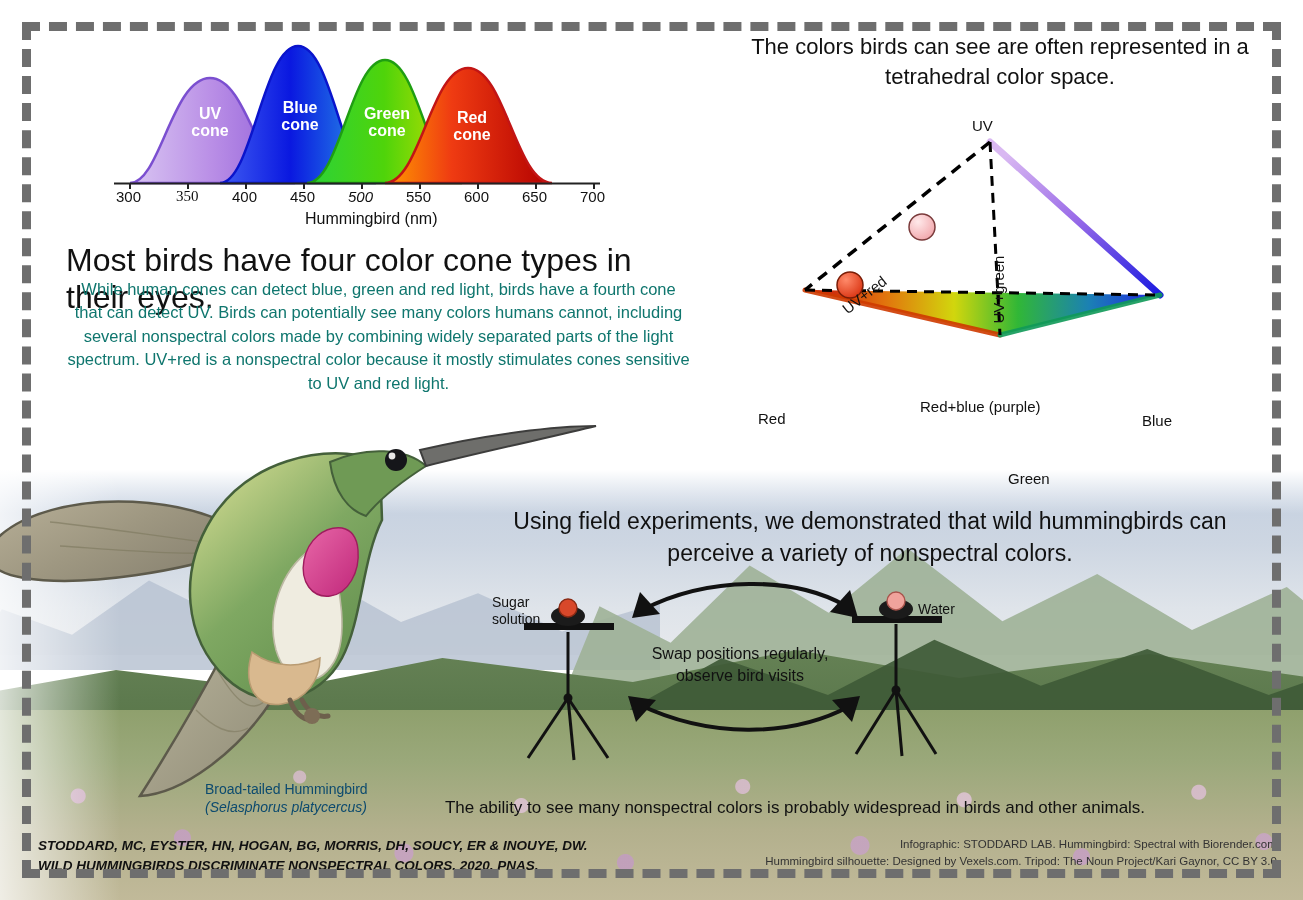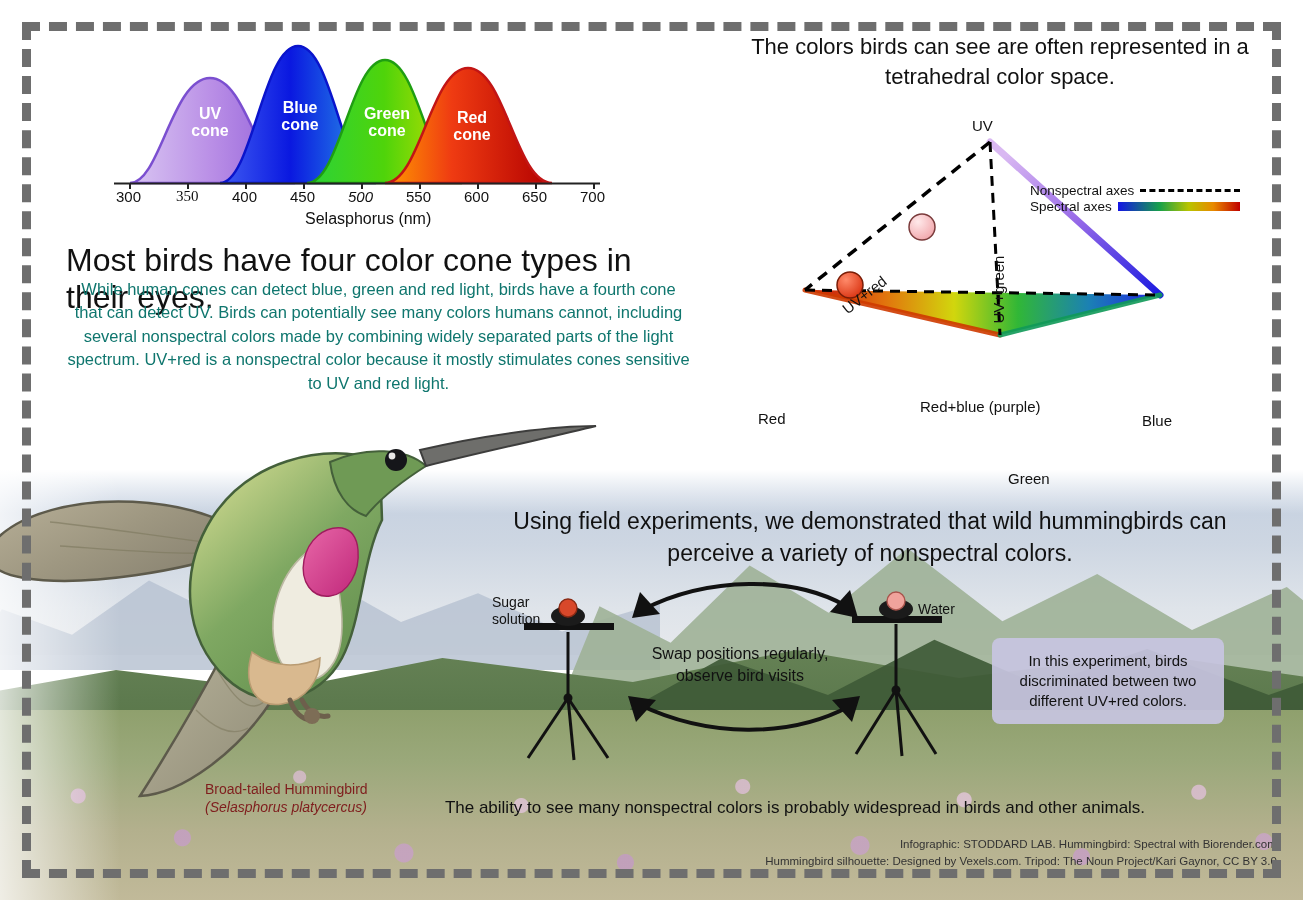--- a/index.html
+++ b/index.html
@@ -129,21 +129,21 @@
   .caption-bottom {
     left: 330px; top: 798px; width: 930px;
     font-size: 17px; color:#111; text-align:center;
   }
   .swap-text {
     left: 600px; top: 643px; width: 280px;
     font-size: 16px; color:#111; text-align:center; line-height:1.35;
   }
   .bird-caption {
     left: 205px; top: 780px; width: 260px;
-    font-size: 14px; color:#7f1d1d; line-height: 1.3;
+    font-size: 14px; color:#0c4a6e; line-height: 1.3;
   }
   .bird-caption i { font-style: italic; }
 
   .callout {
     left: 992px; top: 638px; width: 232px; height: 86px;
     background: rgba(200,196,225,.92);
     border-radius: 8px;
     display:flex; align-items:center; justify-content:center;
     font-size: 15px; color:#111; text-align:center; line-height:1.35;
     padding: 4px 8px; box-sizing: border-box;
@@ -254,21 +254,21 @@
     <div class="axis-label" style="left:16px;  top:150px;">300</div>
     <div class="axis-label" style="left:76px;  top:150px;font-family:Liberation Serif, serif;">350</div>
     <div class="axis-label" style="left:132px; top:150px;">400</div>
     <div class="axis-label" style="left:190px; top:150px;">450</div>
     <div class="axis-label" style="left:248px; top:150px;font-style:italic;">500</div>
     <div class="axis-label" style="left:306px; top:150px;">550</div>
     <div class="axis-label" style="left:364px; top:150px;">600</div>
     <div class="axis-label" style="left:422px; top:150px;text-align:right;">650</div>
     <div class="axis-label" style="left:480px; top:150px;">700</div>
 
-    <div class="axis-label" style="left:205px; top:172px; font-size:16px;">Selasphorus (nm)</div>
+    <div class="axis-label" style="left:205px; top:172px; font-size:16px;">Hummingbird (nm)</div>
 
     <div class="cone-label uv" style="left:78px; top:68px; width:64px;">UV<br>cone</div>
     <div class="cone-label" style="left:168px; top:62px; width:64px;">Blue<br>cone</div>
     <div class="cone-label" style="left:255px; top:68px; width:64px;">Green<br>cone</div>
     <div class="cone-label" style="left:340px; top:72px; width:64px;">Red<br>cone</div>
   </div>
 
   <div class="layer head-1">Most birds have four color cone types in their eyes.</div>
   <div class="layer para-1">While human cones can detect blue, green and red light, birds have a fourth cone that can detect UV. Birds can potentially see many colors humans cannot, including several nonspectral colors made by combining widely separated parts of the light spectrum. UV+red is a nonspectral color because it mostly stimulates cones sensitive to UV and red light.</div>
 
@@ -317,30 +317,20 @@
     <div class="tet-label" style="left:232px; top:-13px;">UV</div>
     <div class="tet-label" style="left:18px; top:280px;">Red</div>
     <div class="tet-label" style="left:402px; top:282px;">Blue</div>
     <div class="tet-label" style="left:268px; top:340px;">Green</div>
 
     <div class="tet-label rot-uvred" style="left:104px; top:172px;">UV+red</div>
     <div class="tet-label rot-uvgreen" style="left:258px; top:185px;">UV+green</div>
     <div class="tet-label" style="left:180px; top:268px;">Red+blue (purple)</div>
   </div>
 
-  <div class="layer legend">
-    <div class="legend-row">
-      <span class="lbl">Nonspectral axes</span>
-      <span class="legend-swatch-dashed"></span>
-    </div>
-    <div class="legend-row">
-      <span class="lbl">Spectral axes</span>
-      <span class="legend-swatch-spectral"></span>
-    </div>
-  </div>
 
   <div class="layer" style="left:-10px; top:400px; width:620px; height:430px; z-index:12;">
     <svg width="620" height="430" viewBox="0 0 620 430">
       <defs>
         <linearGradient id="bodyGrad" x1="0.2" y1="0" x2="0.9" y2="1">
           <stop offset="0%" stop-color="#cfd98f"></stop>
           <stop offset="45%" stop-color="#7fa862"></stop>
           <stop offset="100%" stop-color="#5d8a4a"></stop>
         </linearGradient>
         <linearGradient id="wingGrad" x1="0" y1="0" x2="1" y2="0.6">
@@ -426,24 +416,27 @@
       <polygon points="166,142 186,120 158,116" fill="#111"></polygon>
       <polygon points="382,142 362,120 390,116" fill="#111"></polygon>
     </svg>
   </div>
 
   <div class="layer feeder-label" style="left:492px; top:594px; width:70px; z-index:16;">Sugar<br>solution</div>
   <div class="layer feeder-label" style="left:918px; top:601px; z-index:16;text-align:center;">Water</div>
 
   <div class="layer swap-text" style="z-index:16;">Swap positions regularly,<br>observe bird visits</div>
 
-  <div class="layer callout" style="z-index:18;">In this experiment, birds discriminated between two different UV+red colors.</div>
 
   <div class="layer caption-bottom" style="z-index:18;">The ability to see many nonspectral colors is probably widespread in birds and other animals.</div>
 
+  <div class="layer citation" style="z-index:20;">
+    <div>STODDARD, MC, EYSTER, HN, HOGAN, BG, MORRIS, DH, SOUCY, ER &amp; INOUYE, DW.</div>
+    <div>WILD HUMMINGBIRDS DISCRIMINATE NONSPECTRAL COLORS. 2020. PNAS.</div>
+  </div>
 
   <div class="layer credits" style="z-index:20;">
     <div>Infographic: STODDARD LAB. Hummingbird: Spectral with Biorender.com.</div>
     <div>Hummingbird silhouette: Designed by Vexels.com. Tripod: The Noun Project/Kari Gaynor, CC BY 3.0.</div>
   </div>
 
   <div class="frame"></div>
 
 </div>
 

